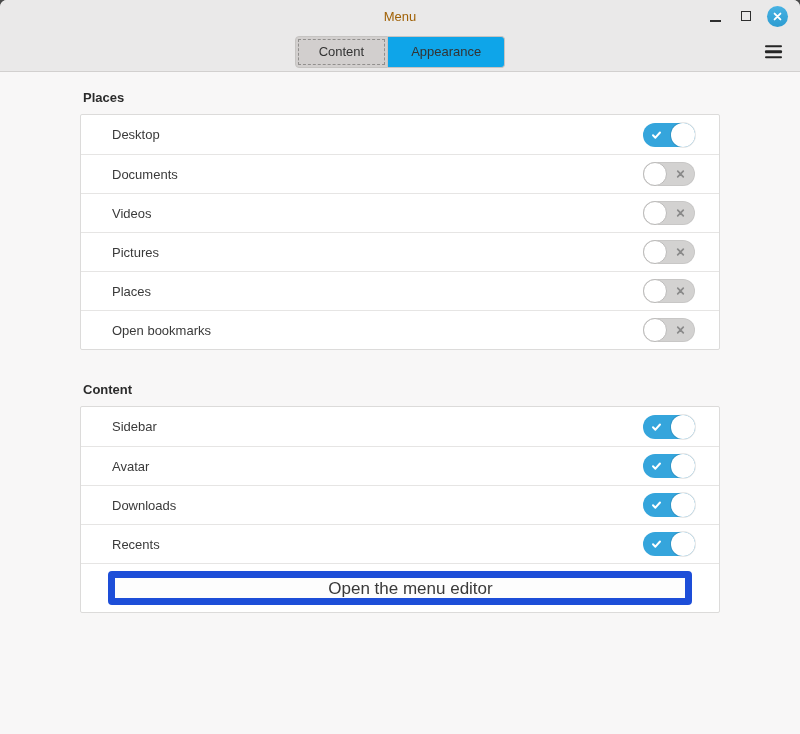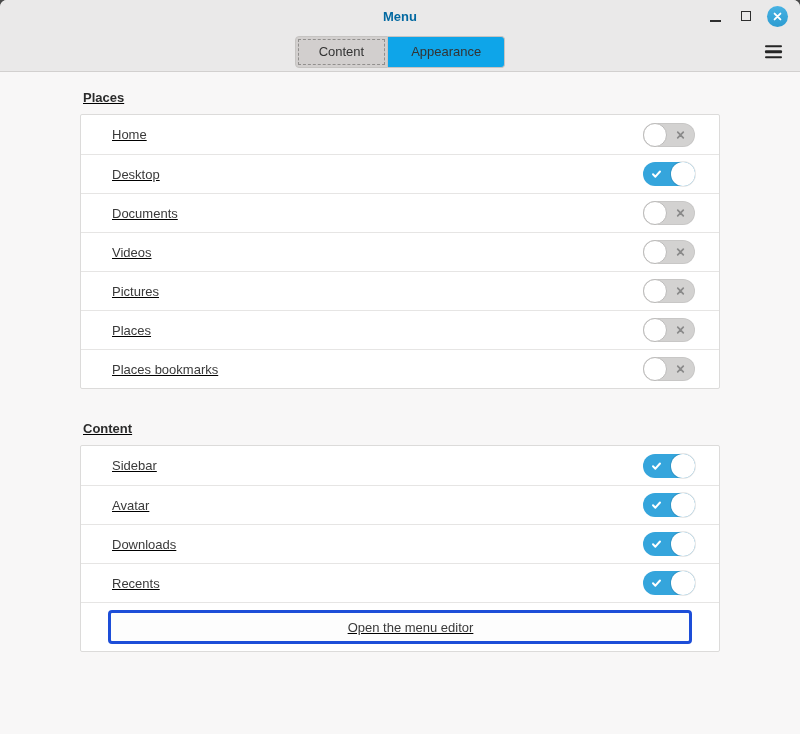--- a/index.html
+++ b/index.html
@@ -21,22 +21,22 @@
   .titlebar {
     height: 32px;
     background: #eae9e9;
     position: relative;
     display: flex;
     align-items: center;
     justify-content: center;
   }
   .window-title {
     font-size: 13px;
-    font-weight: bold;
-    color: #0369a1;
+    font-weight: normal;
+    color: #a16207;
   }
   .win-controls {
     position: absolute;
     right: 12px;
     top: 0;
     height: 32px;
     display: flex;
     align-items: center;
     gap: 9px;
   }
@@ -115,21 +115,20 @@
   }
   .hamburger .bar {
     height: 2.5px;
     background: #252525;
     border-radius: 1px;
   }
 
   
   .content {
     padding-top: 15px;
-    text-decoration: underline;
   }
   .settings-section {
     width: 640px;
     margin: 0 auto 0 auto;
   }
   .settings-section + .settings-section { margin-top: 29px; }
   .section-title {
     font-size: 13px;
     font-weight: bold;
     color: #2b2b2b;
@@ -188,24 +187,24 @@
 
   
   .footer-row {
     padding: 7px 27px;
   }
   .menu-editor-button {
     display: block;
     width: 100%;
     height: 34px;
     background: #fdfdfd;
-    border: 3px solid #1d4ed8;
+    border: 7px solid #1d4ed8;
     border-radius: 4px;
     font-family: "Liberation Sans", sans-serif;
-    font-size: 13px;
+    font-size: 17px;
     color: #3a3a3a;
     cursor: pointer;
     padding-left: 27px;
   }
 </style>
 </head>
 <body>
 
 <div class="window">
 
@@ -238,29 +237,20 @@
       <div class="bar"></div>
       <div class="bar"></div>
     </div>
   </div>
 
   <div class="content">
       <section class="settings-section">
         <div class="section-title">Places</div>
         <div class="card">
           <div class="row">
-            <span class="row-label">Home</span>
-            <div class="toggle off" role="switch" aria-checked="false">
-              <span class="glyph"><svg width="9" height="9" viewBox="0 0 9 9">
-                  <path d="M1.7 1.7 L7.3 7.3 M7.3 1.7 L1.7 7.3" stroke="#8a8a8a" stroke-width="1.7" stroke-linecap="round"></path>
-                </svg></span>
-              <span class="knob"></span>
-            </div>
-          </div>
-          <div class="row">
             <span class="row-label">Desktop</span>
             <div class="toggle on" role="switch" aria-checked="true">
               <span class="glyph"><svg width="11" height="11" viewBox="0 0 11 11">
                   <path d="M2 5.8 L4.4 8.2 L9 3" fill="none" stroke="#ffffff" stroke-width="2" stroke-linecap="round" stroke-linejoin="round"></path>
                 </svg></span>
               <span class="knob"></span>
             </div>
           </div>
           <div class="row">
             <span class="row-label">Documents</span>
@@ -292,21 +282,21 @@
           <div class="row">
             <span class="row-label">Places</span>
             <div class="toggle off" role="switch" aria-checked="false">
               <span class="glyph"><svg width="9" height="9" viewBox="0 0 9 9">
                   <path d="M1.7 1.7 L7.3 7.3 M7.3 1.7 L1.7 7.3" stroke="#8a8a8a" stroke-width="1.7" stroke-linecap="round"></path>
                 </svg></span>
               <span class="knob"></span>
             </div>
           </div>
           <div class="row">
-            <span class="row-label">Places bookmarks</span>
+            <span class="row-label">Open bookmarks</span>
             <div class="toggle off" role="switch" aria-checked="false">
               <span class="glyph"><svg width="9" height="9" viewBox="0 0 9 9">
                   <path d="M1.7 1.7 L7.3 7.3 M7.3 1.7 L1.7 7.3" stroke="#8a8a8a" stroke-width="1.7" stroke-linecap="round"></path>
                 </svg></span>
               <span class="knob"></span>
             </div>
           </div>
         </div>
       </section>
       <section class="settings-section">

